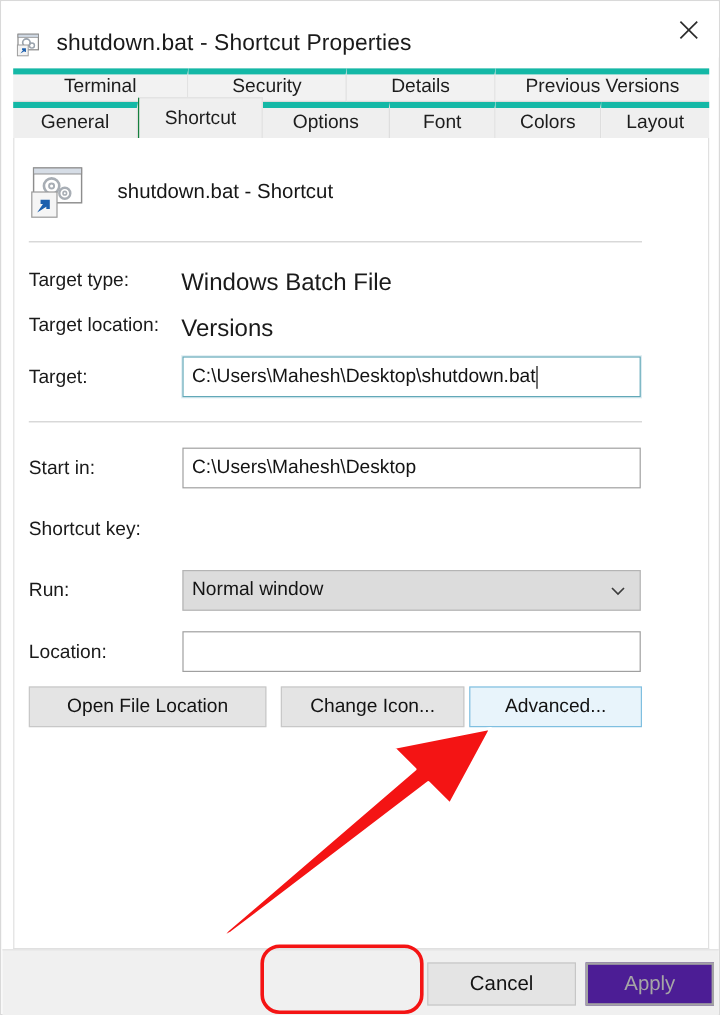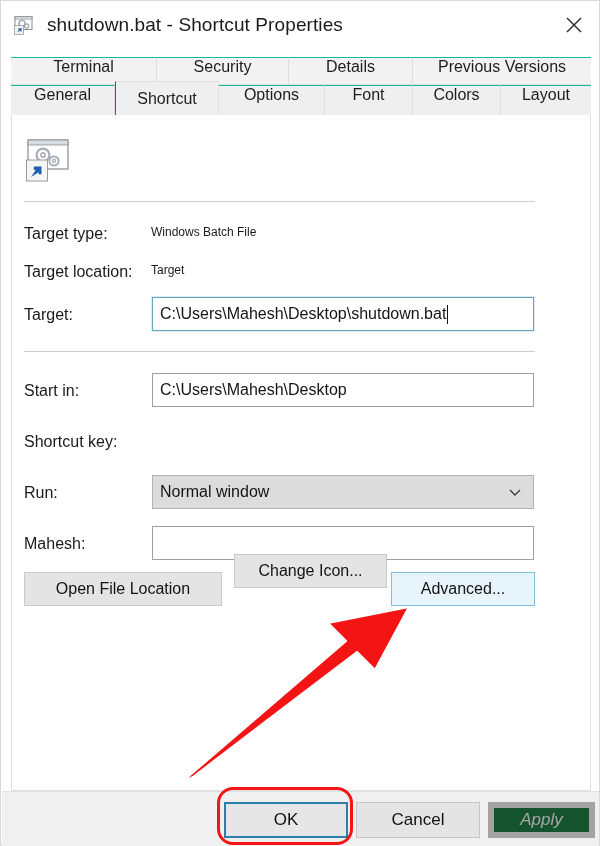--- a/index.html
+++ b/index.html
@@ -28,21 +28,21 @@
   }
 
   
   #titlebar {
     position: absolute;
     left: 0; top: 0;
     width: 598px;
     height: 47px;
     background: #ffffff;
     display: flex;
-    align-items: center;
+    align-items: flex-end;
   }
   #title-icon {
     margin-left: 12px;
     width: 22px;
     height: 22px;
     position: relative;
     flex: none;
   }
   #title-text {
     margin-left: 12px;
@@ -76,27 +76,27 @@
     width: 580px;
     display: flex;
     box-sizing: border-box;
   }
   #tabrow-top { top: 0; height: 28px; }
   #tabrow-bottom { top: 28px; height: 30px; }
 
   .tab {
     box-sizing: border-box;
     display: flex;
-    align-items: flex-start;
+    align-items: center;
     justify-content: center;
     font-size: 16px;
     color: #1d1d1d;
     background: #f0f0f0;
     border-right: 1px solid #dedede;
-    border-top: 1px solid #14b8a6;
+    border-top: 5px solid #14b8a6;
     white-space: nowrap;
     cursor: default;
     height: 100%;
     overflow: hidden;
   }
   #tabrow-top .tab { background: #f2f2f2; border-bottom: 1px solid #dcdcdc; }
   #tabrow-bottom .tab { background: #efefef; }
   .tab:last-child { border-right: none; }
 
   .tab.active {
@@ -160,21 +160,21 @@
   .form-label {
     position: absolute;
     left: 12px;
     font-size: 16px;
     color: #1a1a1a;
     white-space: nowrap;
   }
   .form-static {
     position: absolute;
     left: 139px;
-    font-size: 12px;
+    font-size: 20px;
     color: #1a1a1a;
     white-space: nowrap;
   }
 
   .field {
     position: absolute;
     left: 140px;
     width: 382px;
     height: 34px;
     box-sizing: border-box;
@@ -271,23 +271,22 @@
     color: #131313;
     cursor: default;
     white-space: nowrap;
   }
   .foot-btn.default {
     border: 2px solid #2b7fa8;
     background: #e6e6e6;
   }
   .foot-btn.disabled {
     color: #a6a6a6;
-    background: #14532d;
-    border: 6px solid #a3a3a3;
-    font-style: italic;
+    background: #4c1d95;
+    border: 2px solid #a3a3a3;
   }
 
   
   #annotation-arrow {
     position: absolute;
     left: 175px;
     top: 600px;
     width: 240px;
     height: 185px;
     pointer-events: none;
@@ -376,29 +375,30 @@
           <rect x="4" y="3" width="40" height="29" fill="#ffffff" stroke="#8d8d8d" stroke-width="1.2"></rect>
           <rect x="4" y="3" width="40" height="5" fill="#d6dde6" stroke="#8d8d8d" stroke-width="0.8"></rect>
           <circle cx="19" cy="18" r="6.4" fill="none" stroke="#a8aeb5" stroke-width="2.2"></circle>
           <circle cx="19" cy="18" r="2.1" fill="none" stroke="#a8aeb5" stroke-width="1.6"></circle>
           <circle cx="30" cy="24" r="4.6" fill="none" stroke="#a8aeb5" stroke-width="2"></circle>
           <circle cx="30" cy="24" r="1.5" fill="none" stroke="#a8aeb5" stroke-width="1.3"></circle>
           <rect x="2.5" y="23" width="21" height="21" fill="#f5f5f5" stroke="#9a9a9a" stroke-width="1"></rect>
           <path d="M7 40 L11.8 33 L9.8 33 L9.8 29.4 L17.5 29.4 L17.5 37.2 L14.6 37.2 L14.6 35.2 Z" fill="#1c5fad"></path>
         </svg>
       </div>
+      <div id="header-title">shutdown.bat - Shortcut</div>
     </div>
 
     <div class="separator" id="sep-1"></div>
 
     <div class="form-label" style="top:110px">Target type:</div>
     <div class="form-static" style="top:110px">Windows Batch File</div>
 
     <div class="form-label" style="top:148px">Target location:</div>
-    <div class="form-static" style="top:148px">Target</div>
+    <div class="form-static" style="top:148px">Versions</div>
 
     <div class="form-label" style="top:191px">Target:</div>
     <div class="field focused" style="top:182px">
       <span>C:\Users\Mahesh\Desktop\shutdown.bat</span>
         <span class="caret"></span>
     </div>
 
     <div class="separator" id="sep-2"></div>
 
     <div class="form-label" style="top:267px">Start in:</div>
@@ -411,41 +411,38 @@
     <div class="form-label" style="top:369px">Run:</div>
     <div class="select" style="top:360px">
       <span>Normal window</span>
       <span class="chev">
         <svg width="16" height="16" viewBox="0 0 16 16">
           <polyline points="3,6 8,11 13,6" fill="none" stroke="#3c3c3c" stroke-width="1.4"></polyline>
         </svg>
       </span>
     </div>
 
-    <div class="form-label" style="top:420px">Mahesh:</div>
+    <div class="form-label" style="top:420px">Location:</div>
     <div class="field" style="top:411px">
       <span></span>
     </div>
 
     <div class="mid-btn" style="left:12px; top:457px; width:198px;">
       <span>Open File Location</span>
     </div>
-    <div class="mid-btn" style="left:222px; top:439px; width:153px;">
+    <div class="mid-btn" style="left:222px; top:457px; width:153px;">
       <span>Change Icon...</span>
     </div>
     <div class="mid-btn hovered" style="left:379px; top:457px; width:144px;">
       <span>Advanced...</span>
     </div>
 
   </div>
 
   <div id="footer">
-    <div class="foot-btn default" style="left:222px; width:124px;">
-      <span>OK</span>
-    </div>
     <div class="foot-btn" style="left:354px; width:124px;">
       <span>Cancel</span>
     </div>
     <div class="foot-btn disabled" style="left:486px; width:107px;">
       <span>Apply</span>
     </div>
   </div>
 
   <div id="annotation-arrow">
     <svg width="240" height="185" viewBox="0 0 240 185">

